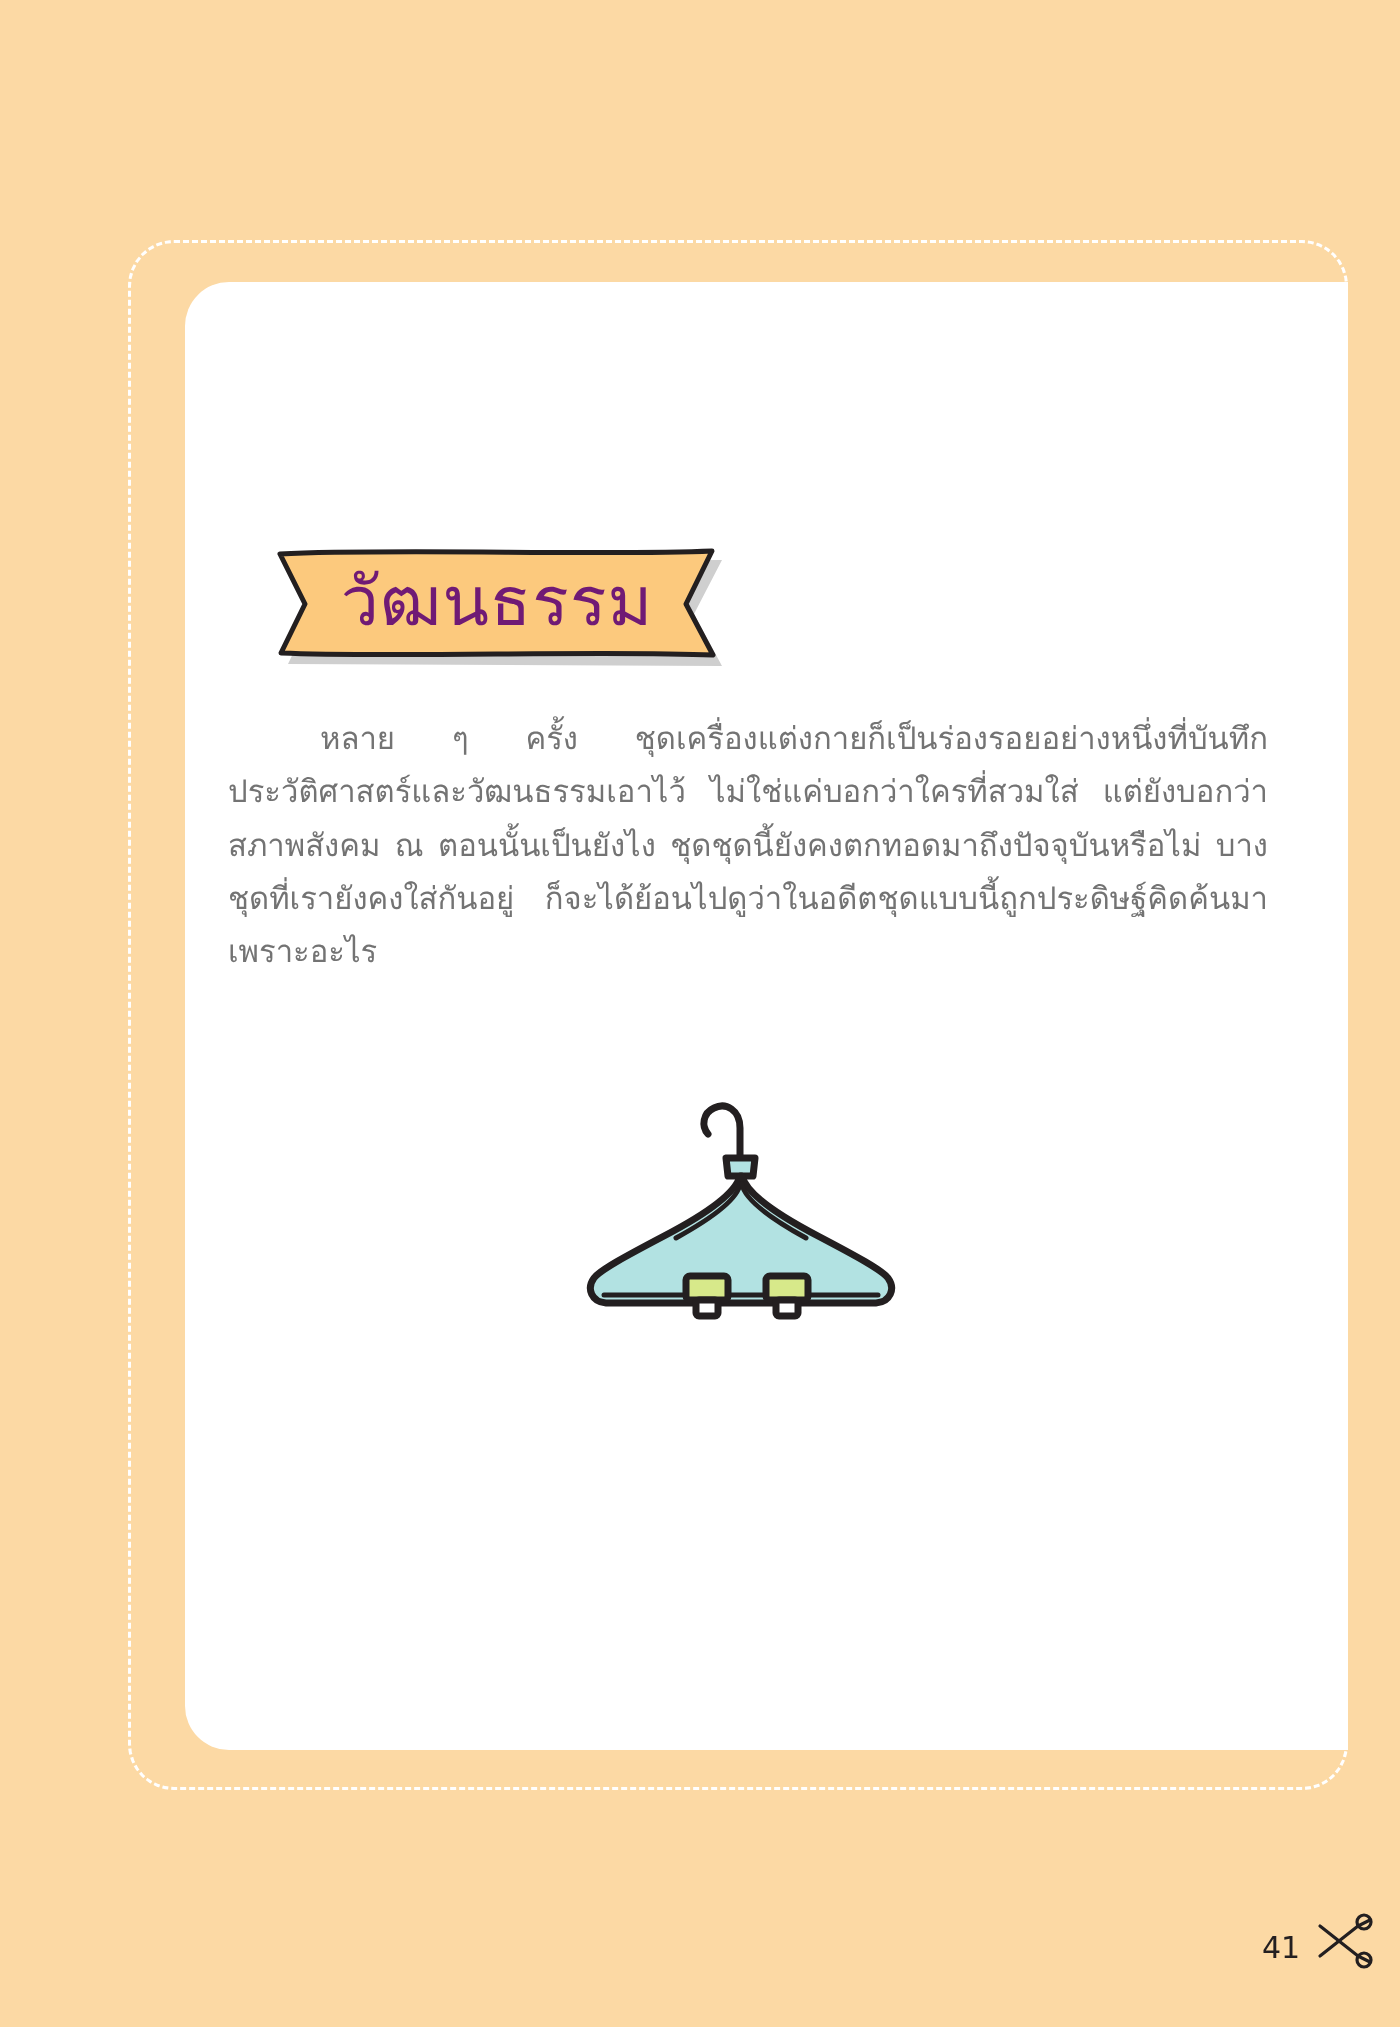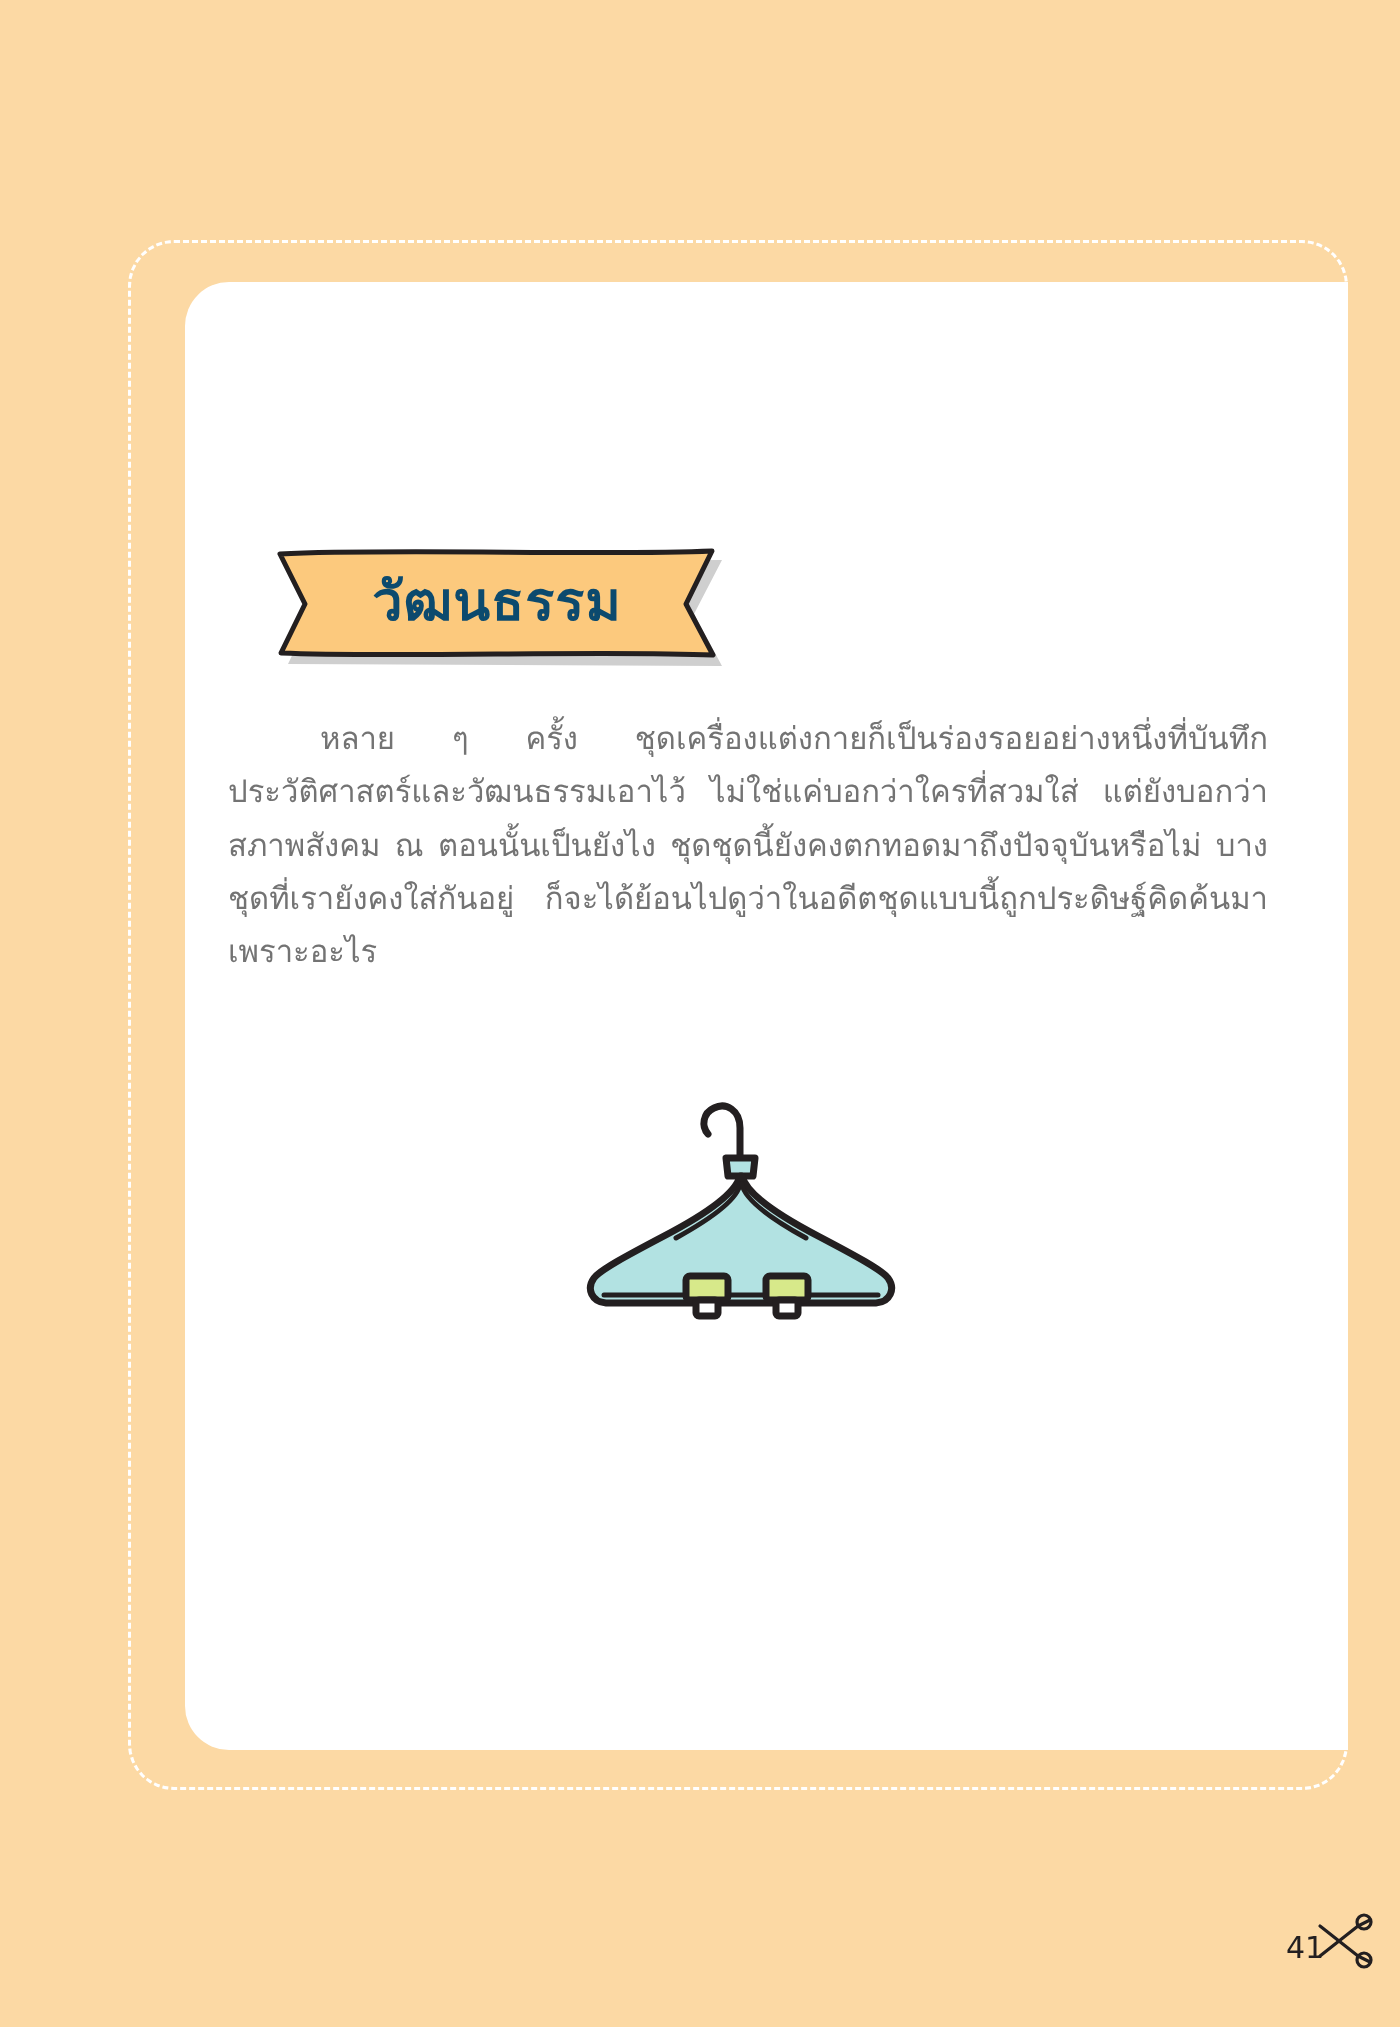--- a/index.html
+++ b/index.html
@@ -73,23 +73,23 @@
   .banner-label {
     position: absolute;
     left: 0;
     top: 0;
     width: 450px;
     height: 112px;
     display: flex;
     align-items: center;
     justify-content: center;
     font-family: "DejaVu Sans", sans-serif;
-    font-size: 54px;
-    font-weight: bold;
-    color: #0c4a6e;
+    font-size: 68px;
+    font-weight: normal;
+    color: #701a75;
     letter-spacing: 1px;
     padding-bottom: 6px;
     box-sizing: border-box;
   }
 
   
   .body-text {
     position: absolute;
     left: 228px;
     top: 712px;
@@ -114,21 +114,20 @@
   }
 
   
   .page-number {
     position: absolute;
     left: 1262px;
     top: 1930px;
     font-family: "DejaVu Sans", sans-serif;
     font-size: 30px;
     color: #231f20;
-    margin-left: 24px;
   }
   .scissors-icon {
     position: absolute;
     left: 1306px;
     top: 1908px;
     width: 70px;
     height: 70px;
   }
 </style>
 </head>

